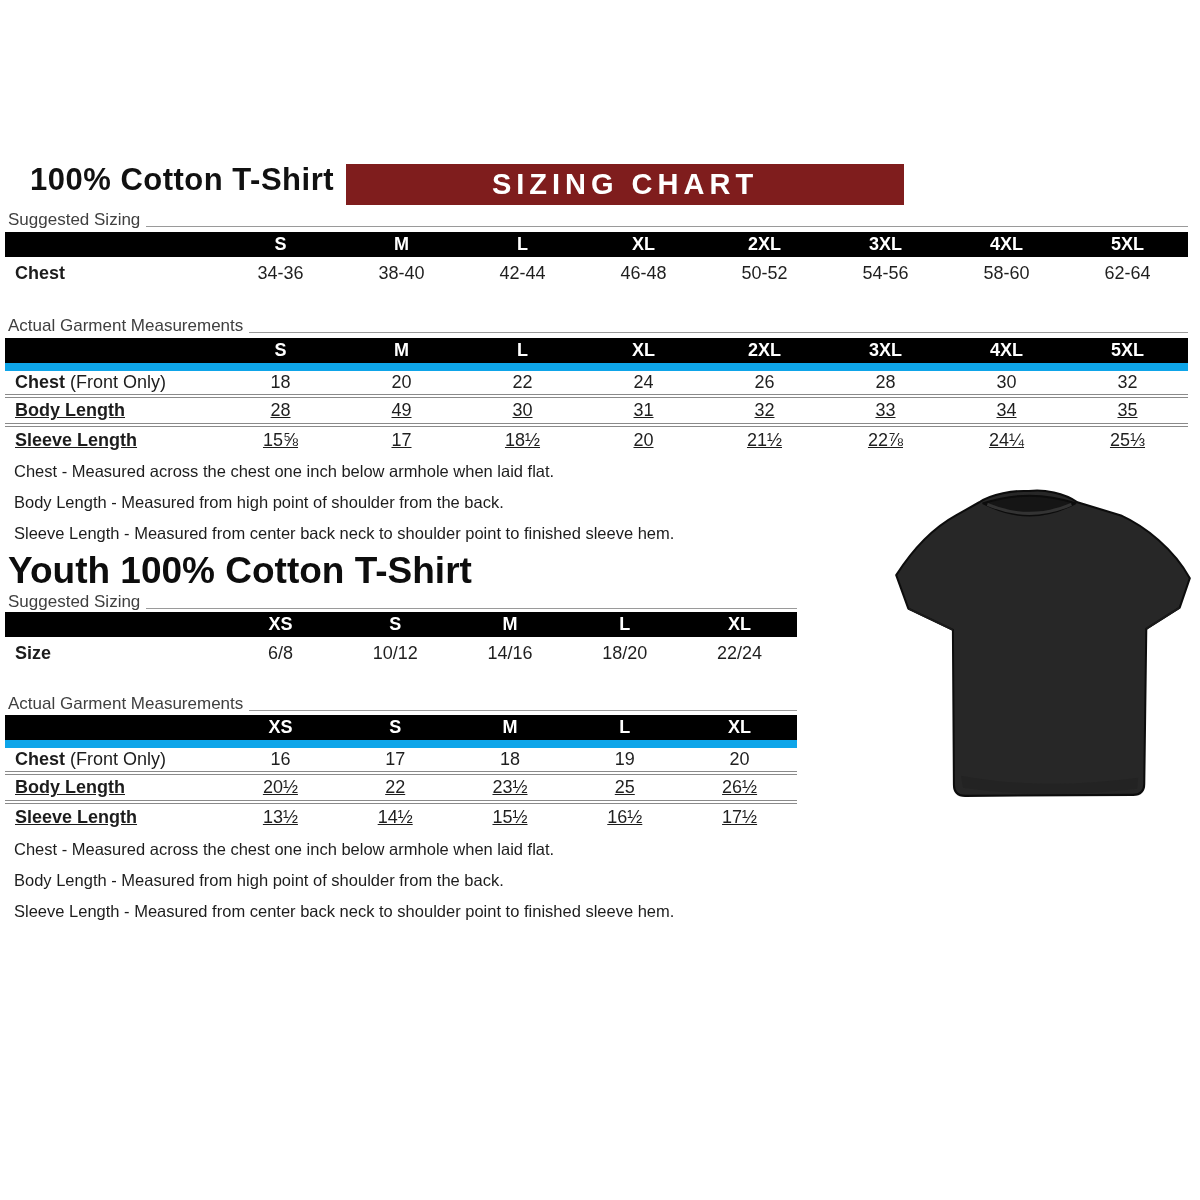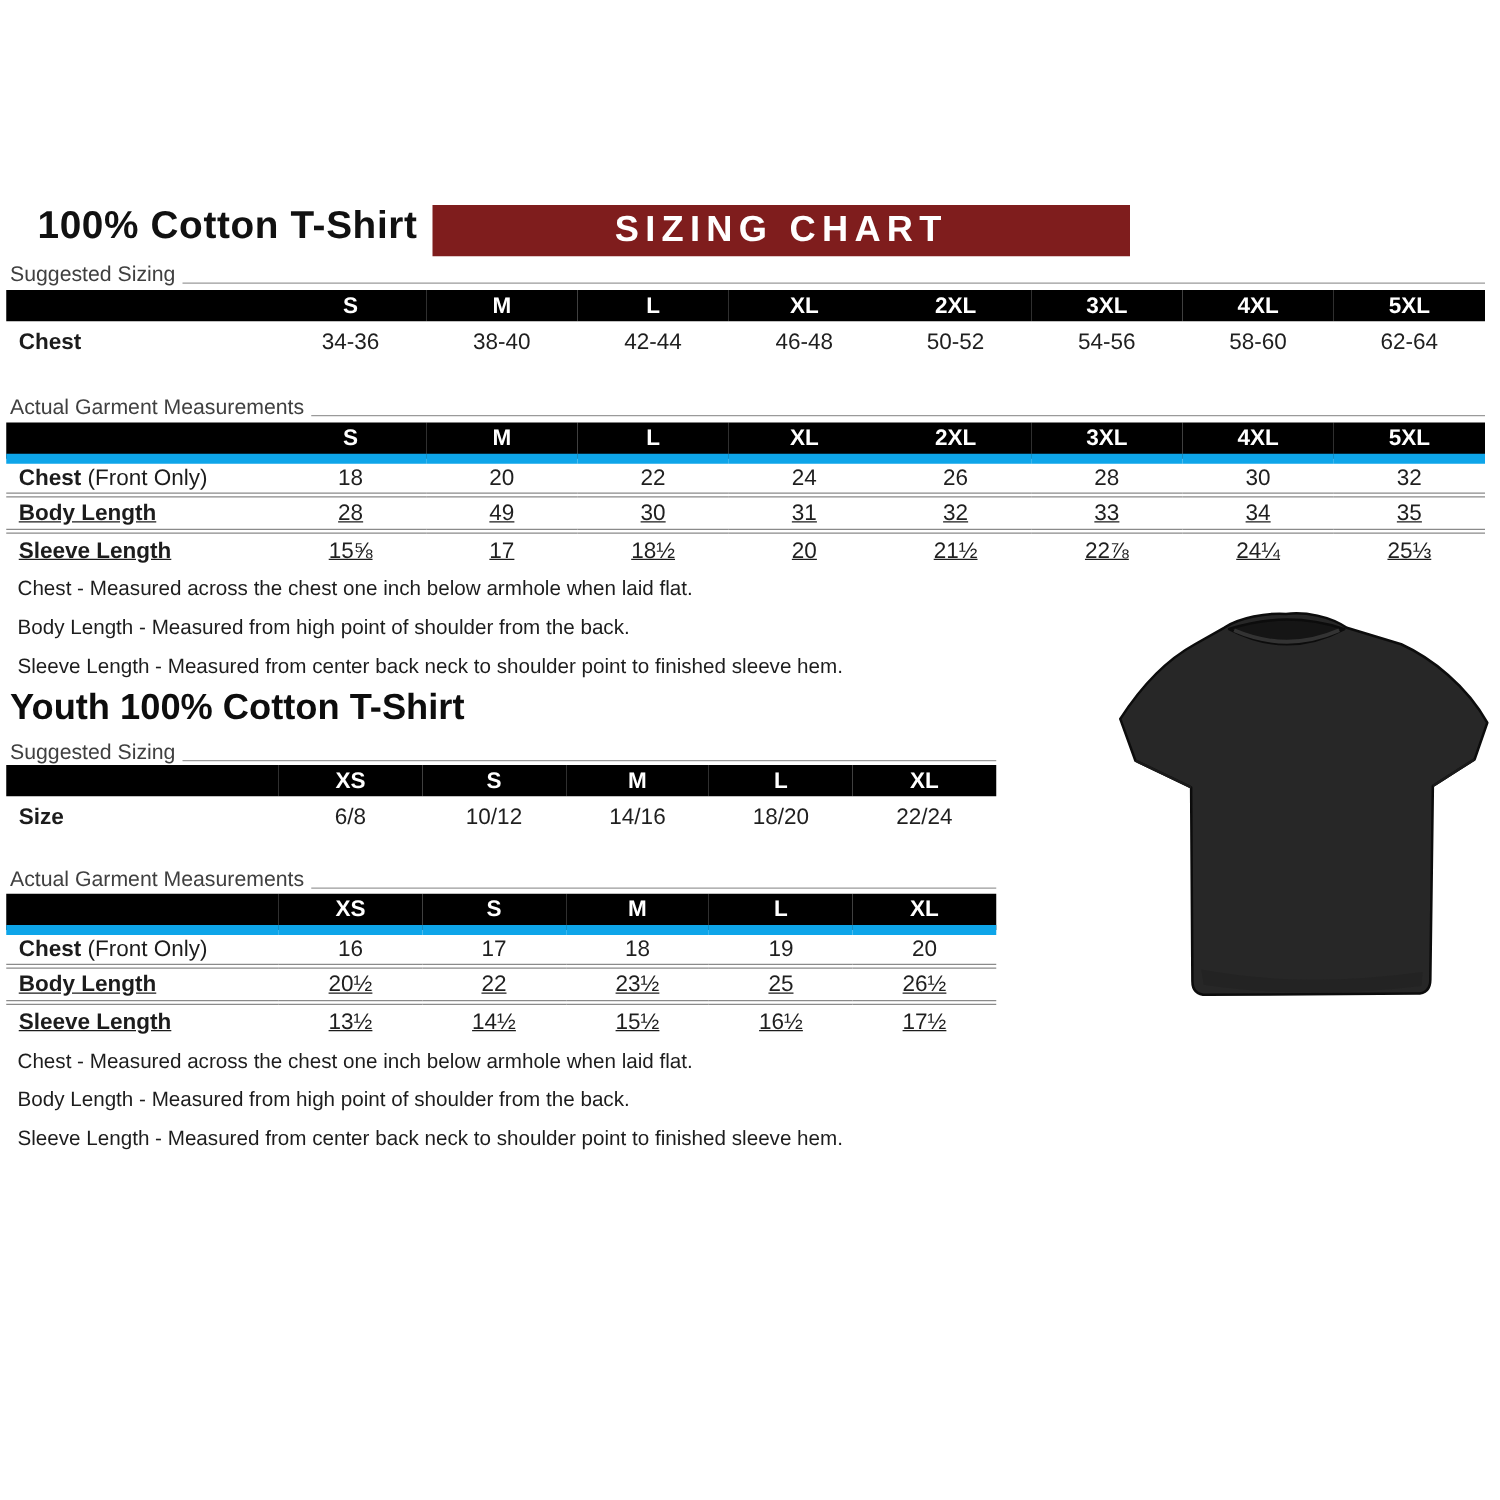--- a/index.html
+++ b/index.html
@@ -37,21 +37,21 @@
   table.suggested tbody tr{height:33px;}
   table.actual tbody tr{height:29px;}
   table.actual tbody tr:first-child{border-top:8px solid #0ea5e9;}
   table.actual tbody tr + tr{border-top:4px double #8a8a8a;text-decoration:underline;}
 
   
   .notes{font-size:16.5px;color:#1d1d1d;}
   .note-line{margin-bottom:12px;}
 
   
-  .youth-title{left:8px;top:550px;font-size:29px;font-weight:bold;color:#0d0d0d;}
+  .youth-title{left:8px;top:550px;font-size:37px;font-weight:bold;color:#0d0d0d;}
 
   
   #adult-suggested-label{left:8px;top:210px;width:1180px;}
   #adult-suggested-table{left:5px;top:232px;}
   #adult-actual-label{left:8px;top:316px;width:1180px;}
   #adult-actual-table{left:5px;top:338px;}
   #adult-notes{left:14px;top:462px;width:800px;}
   #youth-suggested-label{left:8px;top:592px;width:789px;}
   #youth-suggested-table{left:5px;top:612px;}
   #youth-actual-label{left:8px;top:694px;width:789px;}

